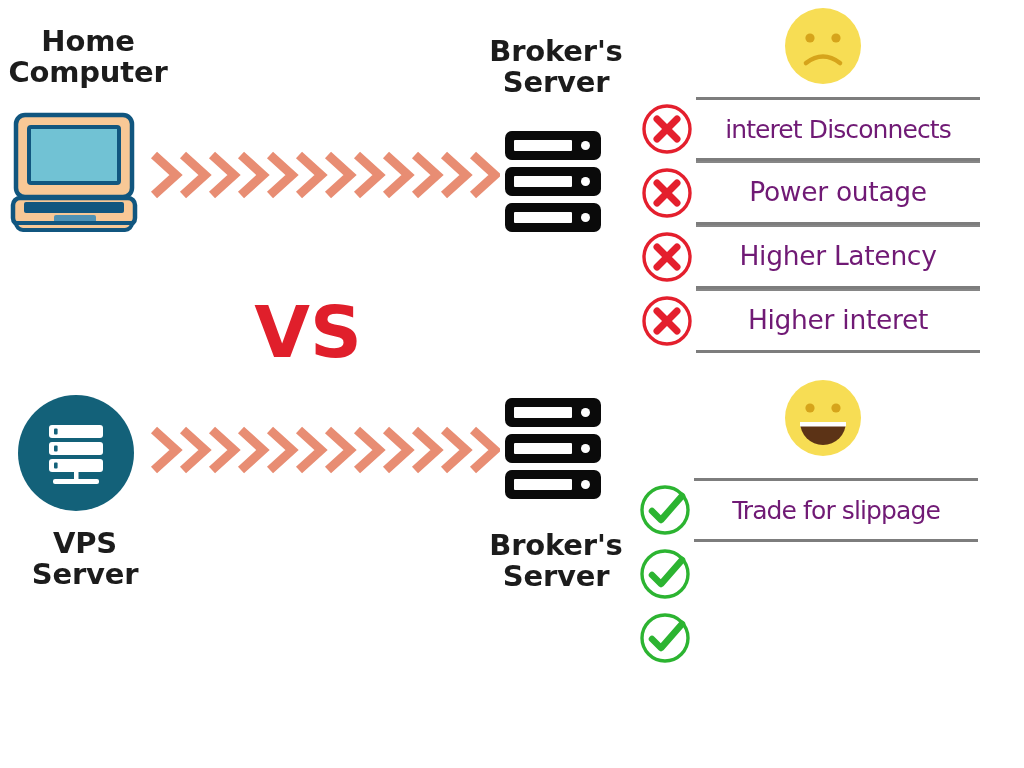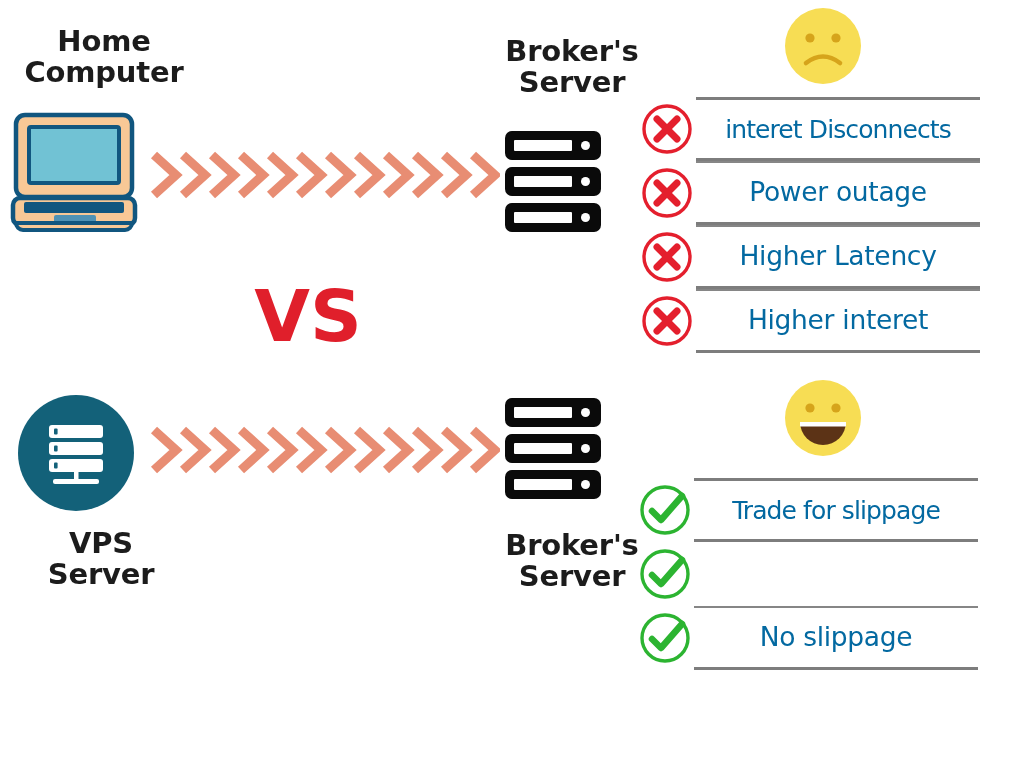--- a/index.html
+++ b/index.html
@@ -28,31 +28,30 @@
   
   .label-bold {
     font-family: "DejaVu Sans", sans-serif;
     font-weight: bold;
     color: #1c1c1c;
     text-align: center;
     line-height: 1.08;
     font-size: 29px;
     letter-spacing: -0.2px;
     white-space: pre-line;
-    margin-left: 16px;
   }
 
   #home-computer-label { left: 0px;   top: 26px;  width: 176px; }
   #broker-label-top    { left: 470px; top: 36px;  width: 172px; }
   #vps-server-label    { left: 0px;   top: 528px; width: 170px; }
   #broker-label-bottom { left: 470px; top: 530px; width: 172px; }
 
   .vs-text {
     left: 243px;
-    top: 280px;
+    top: 296px;
     width: 130px;
     text-align: center;
     font-family: "DejaVu Sans", sans-serif;
     font-weight: bold;
     font-size: 72px;
     line-height: 1;
     color: #e01f2b;
   }
 
   
@@ -137,21 +136,21 @@
     border-top: 3px solid #7d7d7d;
     border-bottom: 3px solid #7d7d7d;
     display: flex;
     align-items: center;
     justify-content: center;
   }
   .feature-row + .feature-row .feature-text-wrap { border-top: 2px solid #868686; align-items: center; }
   .feature-text {
     font-family: "DejaVu Sans", sans-serif;
     font-size: 26.5px;
-    color: #0369a1;
+    color: #701a75;
     line-height: 1;
     text-align: center;
     white-space: nowrap;
     letter-spacing: -0.3px;
   }
   .feature-text.tight { font-size: 25px; letter-spacing: -0.9px; }
 </style>
 </head>
 <body>
 
@@ -377,20 +376,17 @@
     </div>
 
 
     <div class="feature-row">
       <span class="feature-badge">
         <svg width="54" height="54" viewBox="0 0 54 54" aria-hidden="true">
           <circle cx="27" cy="27" r="23" fill="none" stroke="#2cb431" stroke-width="3.4"></circle>
           <polyline points="14,28 23,37 44,13" fill="none" stroke="#2cb431" stroke-width="6.5" stroke-linecap="round" stroke-linejoin="round"></polyline>
         </svg>
       </span>
-      <span class="feature-text-wrap">
-        <span class="feature-text">No slippage</span>
-      </span>
     </div>
 
   </div>
 
 </div>
 
 </body></html>

